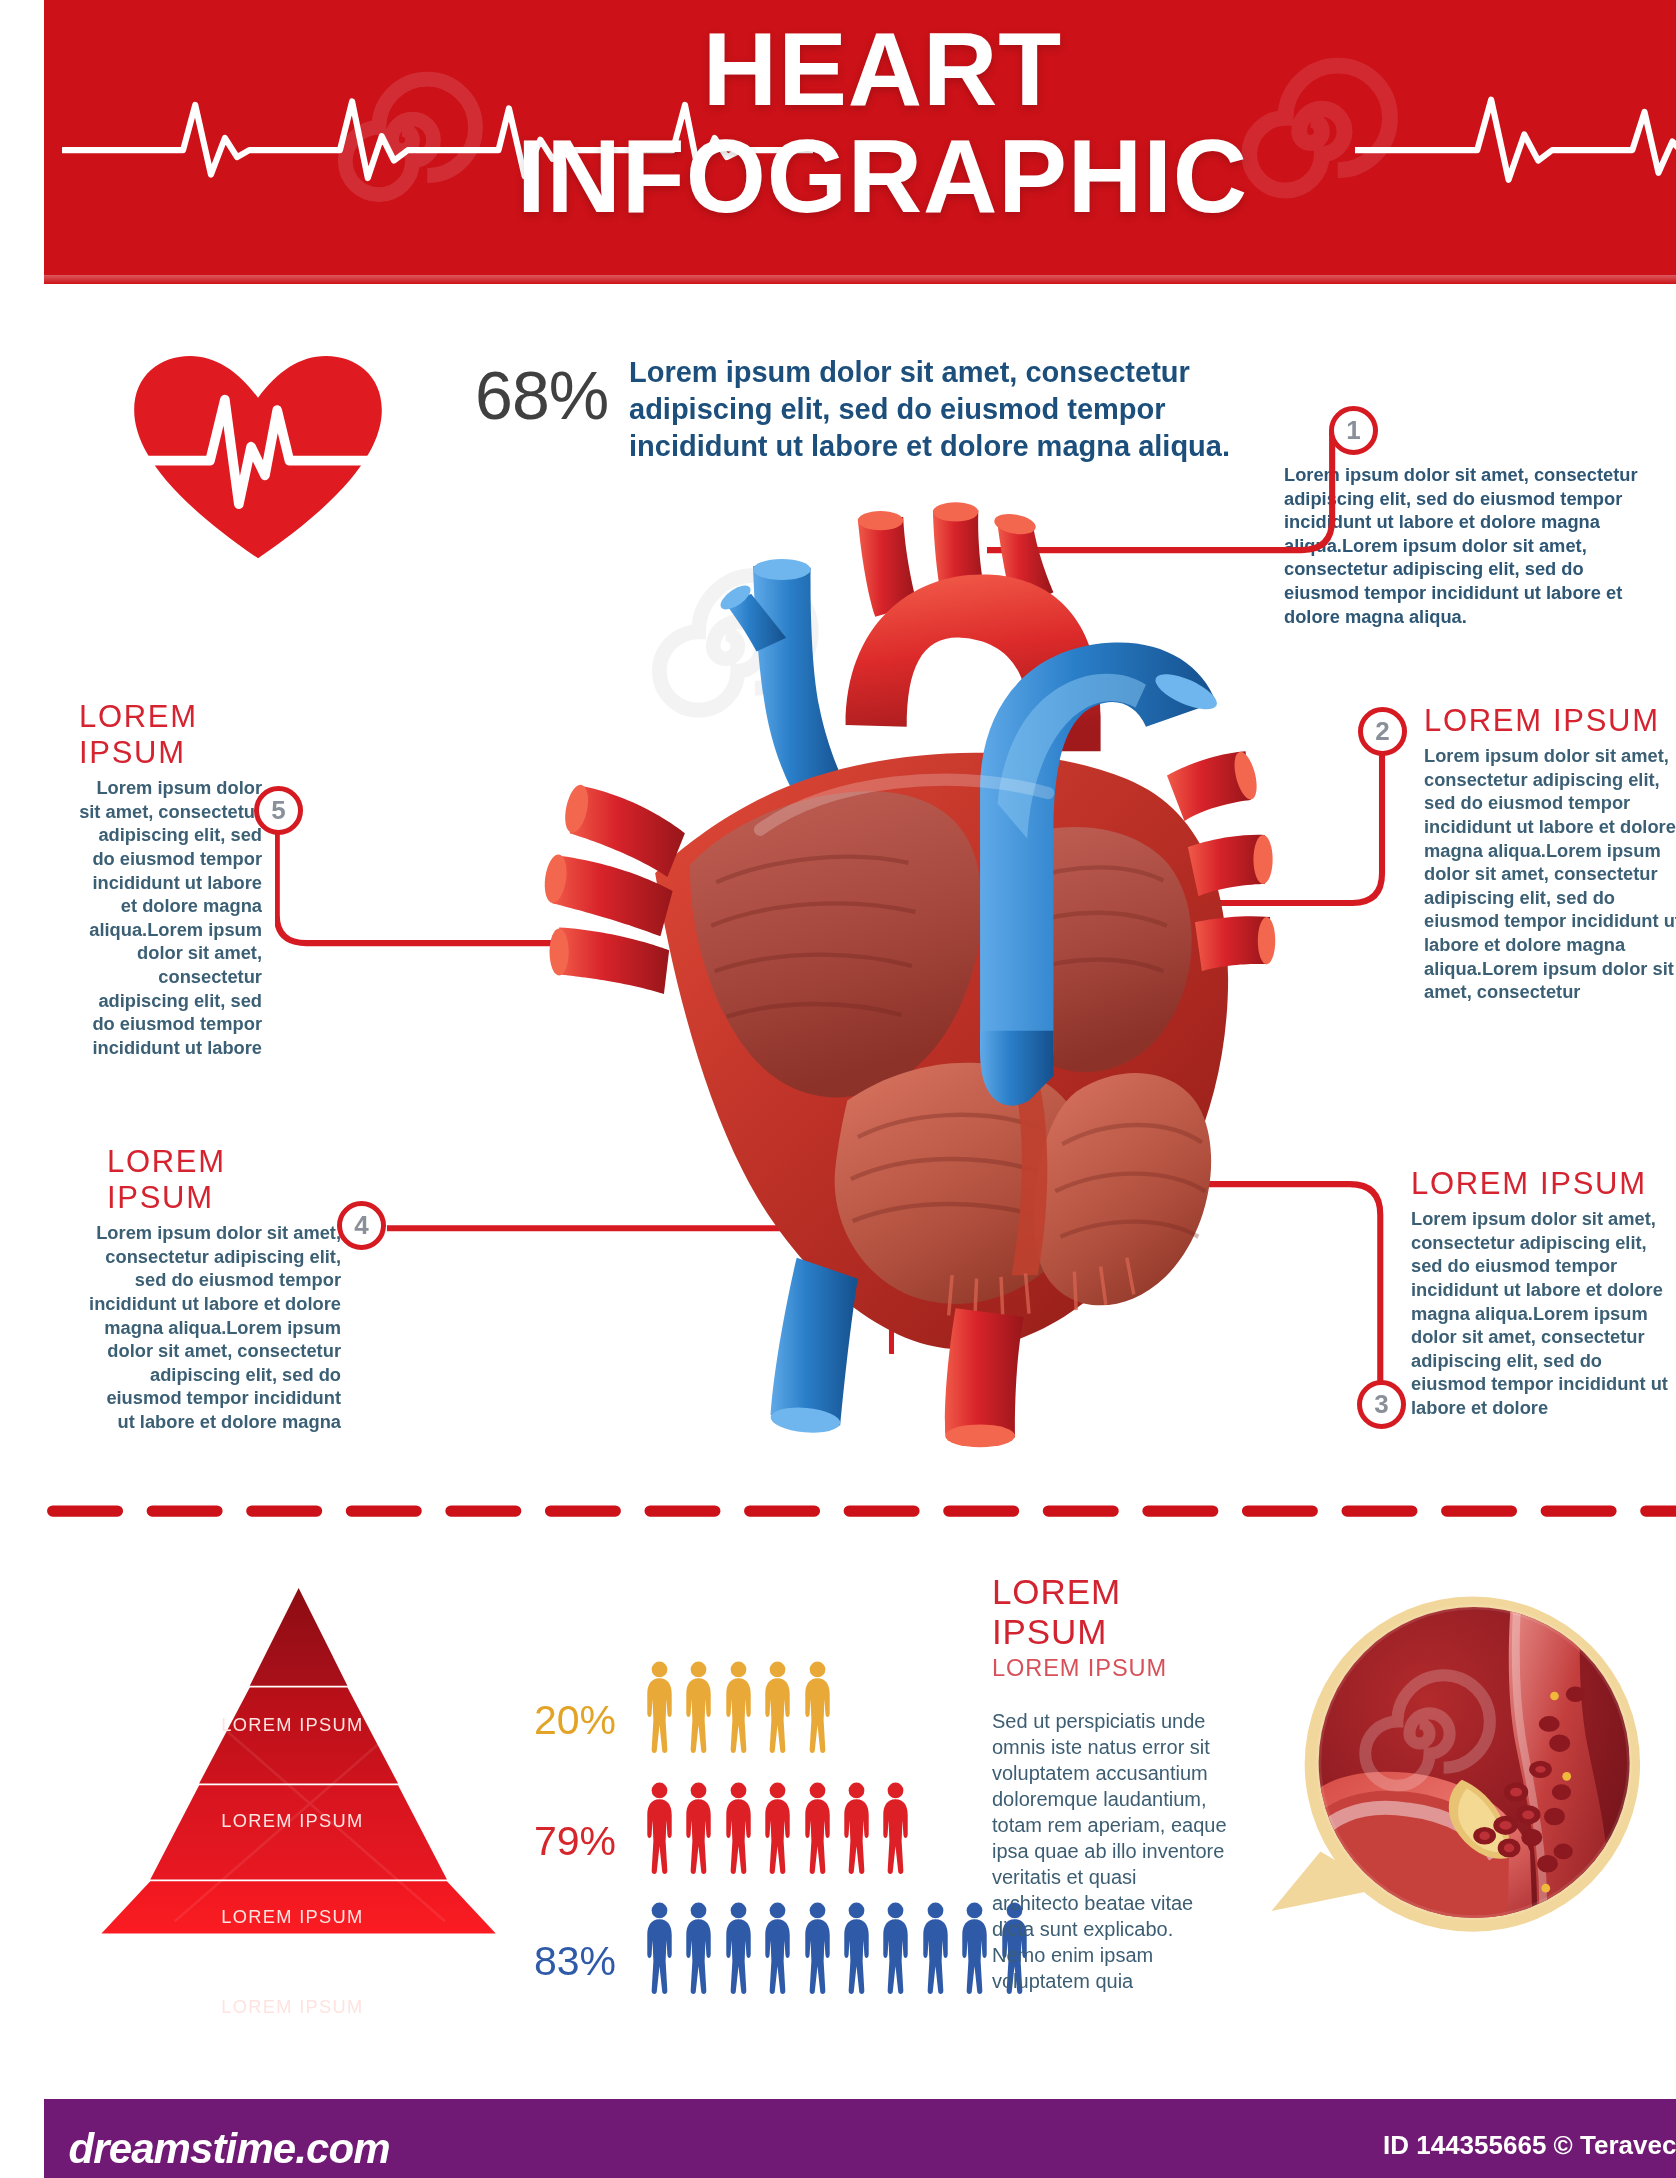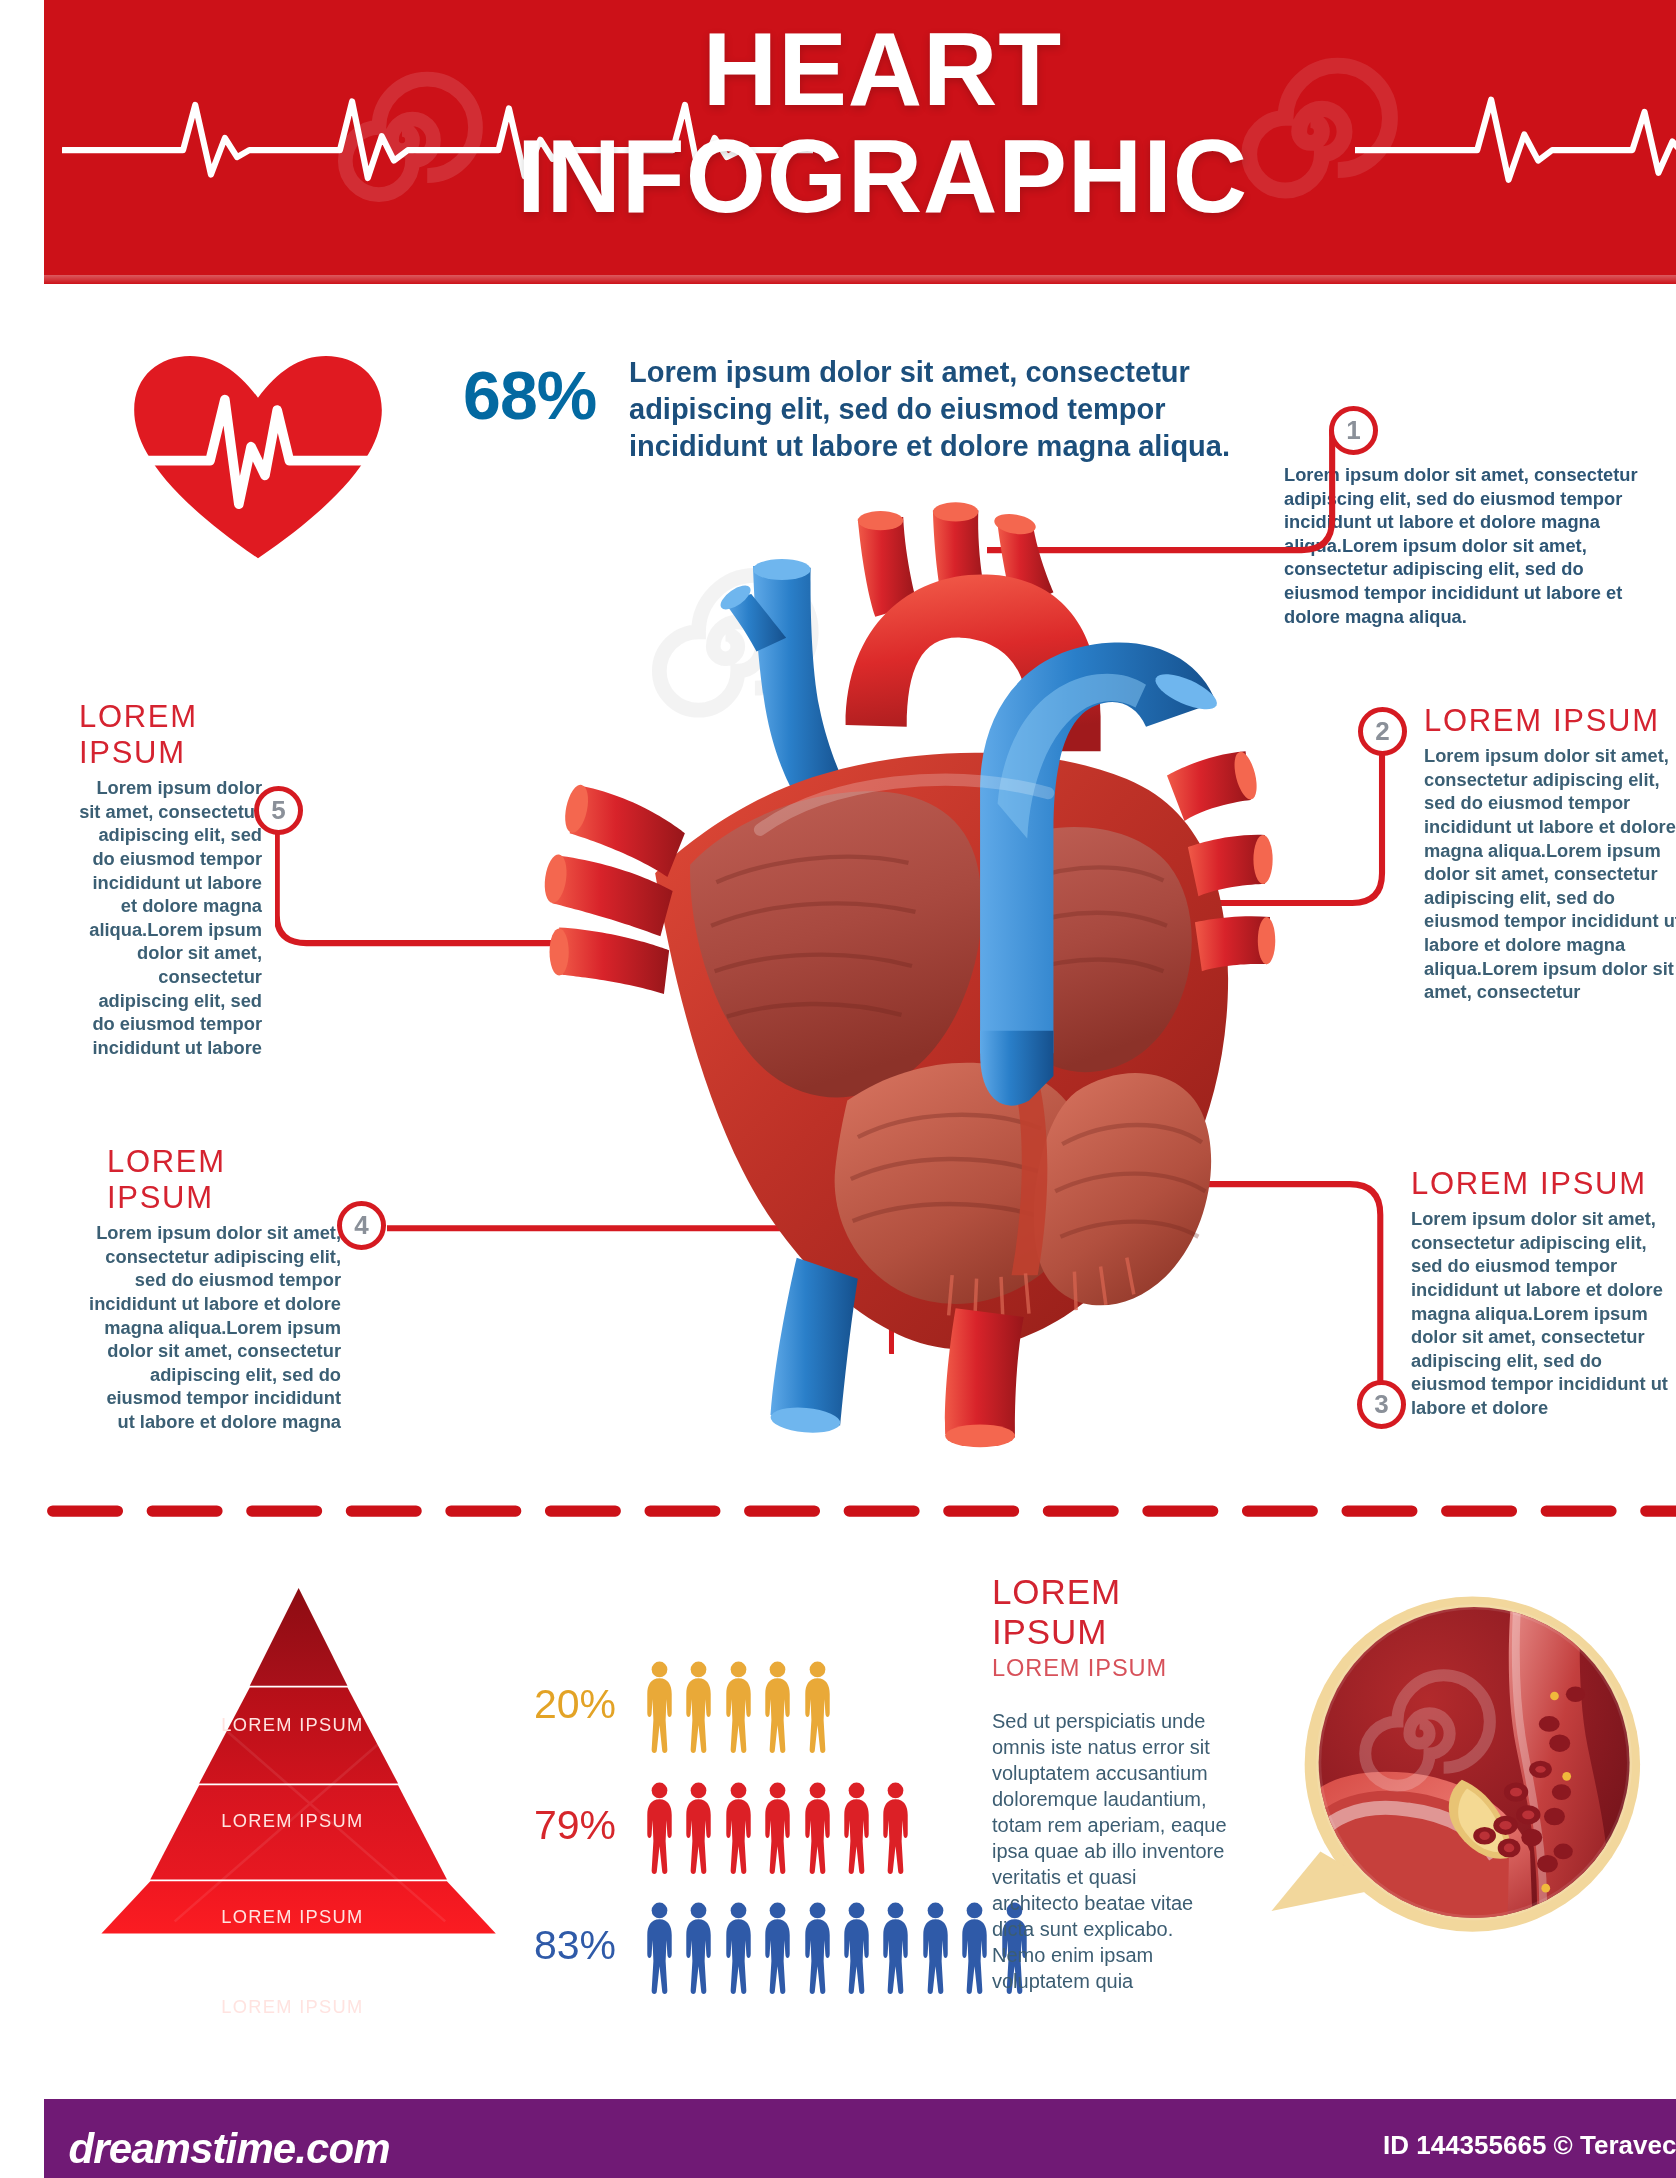--- a/index.html
+++ b/index.html
@@ -32,22 +32,22 @@
   .ecg-left  { position:absolute; left:17.5px;  top:70px; }
   .ecg-right { position:absolute; right:17.5px; top:70px; }
   .header-bottom-glow {
     position:absolute; left:0; bottom:0; width:1677px; height:8.7px;
     background:linear-gradient(to bottom, rgba(255,255,255,.30), rgba(255,255,255,0));
   }
 
   
   .stat-heart { position:absolute; left:83px; top:349px; }
   .stat-pct {
-    position:absolute; left:419px; top:356px;
-    font-size:68px; font-weight:bold; color:#0369a1;
+    position:absolute; left:431px; top:356px;
+    font-size:68px; font-weight:normal; color:#404040;
     letter-spacing:-0.9px;
   }
   .stat-text {
     position:absolute; left:585px; top:354px; width:611px;
     font-size:29px; font-weight:bold; line-height:37px;
     color:#1c4f7c;
   }
 
   
   .callout { position:absolute; }
@@ -108,21 +108,21 @@
   .pyr-label {
     position:absolute; color:#ffe3e0; font-size:18.3px;
     letter-spacing:1.3px; white-space:nowrap;
     text-align:center;
   }
 
   
   .people-chart { position:absolute; left:476px; top:1659px; }
   .people-row { position:relative; height:105px; margin-bottom:15.7px; }
   .people-pct {
-    position:absolute; left:0; top:22px; width:96px; text-align:right;
+    position:absolute; left:0; top:38px; width:96px; text-align:right;
     font-size:41px; font-weight:normal;
   }
   .pr1 .people-pct { color:#e3a326; }
   .pr2 .people-pct { color:#d6262b; }
   .pr3 .people-pct { color:#2f5aa8; }
   .people-figs { position:absolute; left:122px; top:0; display:flex; gap:4.4px; }
 
   
   .bottom-text { position:absolute; left:948px; top:1572px; width:236px; }
   .bt-h1 { color:#d22330; font-size:35px; letter-spacing:0.9px; }

